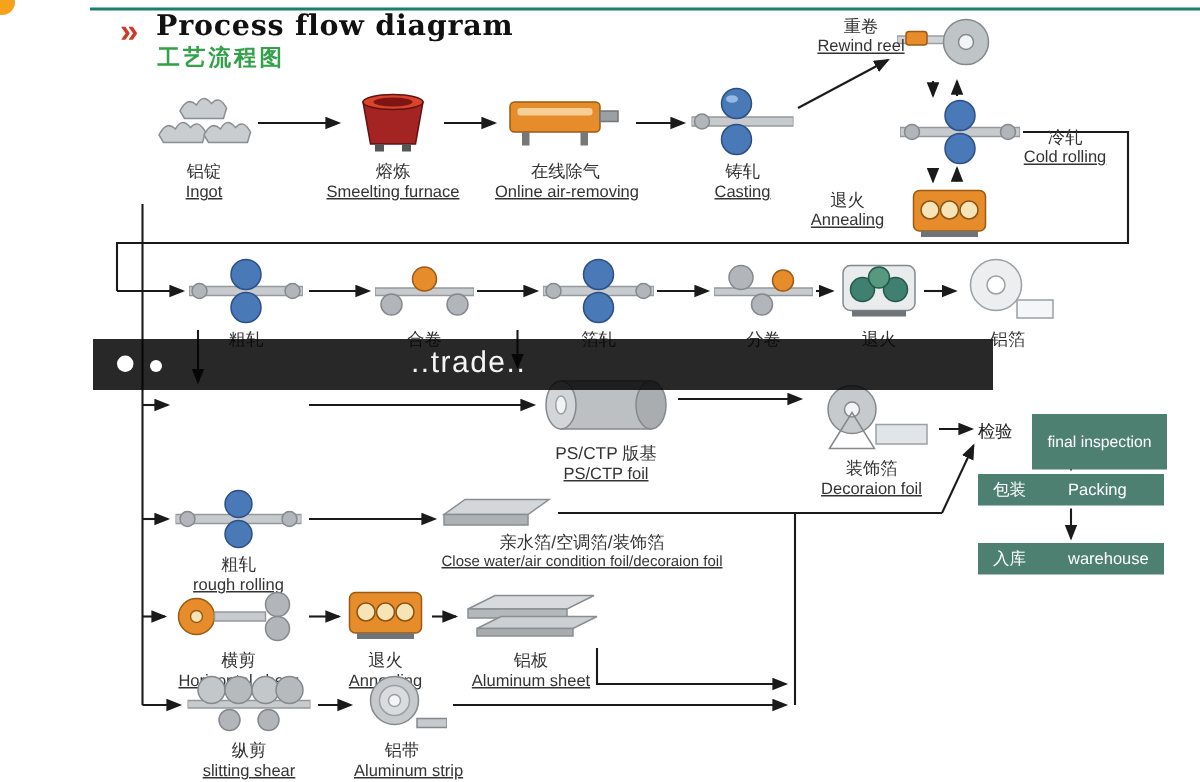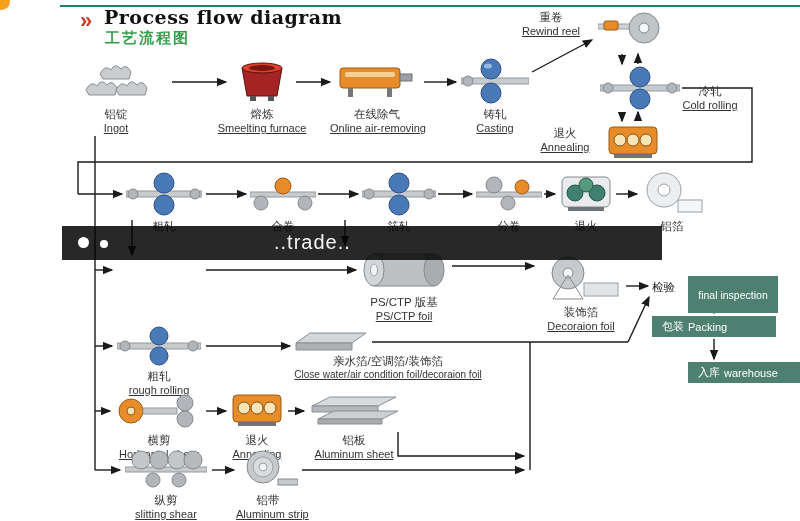--- a/index.html
+++ b/index.html
@@ -42,21 +42,21 @@
   #wm-dot1 { left:16px; top:11px; width:11px; height:11px; }
   #wm-dot2 { left:38px; top:14px; width:8px; height:8px; }
   #wm-text { position:absolute; left:212px; top:5px; font-size:20px; color:#f4f4f4;
              letter-spacing:1px; }
 
   
   .out-zh { position:absolute; font-size:11.5px; color:#222; z-index:2; white-space:nowrap; }
   .out-box { position:absolute; background:var(--teal_box,#4d8071); color:#fff; z-index:2;
              display:flex; align-items:center; justify-content:center; font-size:10.5px;
              white-space:nowrap; }
-  .out-box.wide { justify-content:flex-start; padding-left:10px; gap:4px; font-size:11px; }
+  .out-box.wide { justify-content:flex-start; padding-left:10px; gap:28px; font-size:11px; }
 </style>
 </head>
 <body>
 
 <div id="stage">
 
   <svg id="wires" width="800" height="521">
     <defs>
       <marker id="ah" markerWidth="9" markerHeight="8" refX="6.5" refY="3" orient="auto">
         <path d="M0,0 L7.5,3 L0,6 Z" fill="#1a1a1a"></path>
@@ -107,21 +107,21 @@
     <line x1="212" y1="470" x2="234" y2="470" marker-end="url(#ah)"></line>
     <line x1="302" y1="470" x2="524" y2="470" marker-end="url(#ah)"></line>
   </svg>
 
   <div id="corner-dot"></div>
   <div id="top-rule"></div>
   <div id="chevron">»</div>
   <div id="title">Process flow diagram</div>
   <div id="subtitle">工艺流程图</div>
 
-  <div class="node" style="left:70px;top:58px;width:92px">
+  <div class="node" style="left:90px;top:58px;width:92px">
     <div class="icon h46">
       <svg width="72" height="42" viewBox="0 0 72 42">
         <path d="M20 14 Q25 4 31 10 Q35 2 41 9 Q46 3 51 12 L49 19 L23 19 Z" fill="#c9cdd0" stroke="#898e92"></path>
         <path d="M6 30 Q11 20 17 26 Q21 18 27 25 Q32 19 37 28 L35 35 L9 35 Z" fill="#c9cdd0" stroke="#898e92"></path>
         <path d="M36 30 Q41 20 47 26 Q51 18 57 25 Q62 19 67 28 L65 35 L39 35 Z" fill="#c9cdd0" stroke="#898e92"></path>
       </svg>
     </div>
     <div class="zh">铝锭</div>
     <div class="en">Ingot</div>
   </div>
@@ -169,21 +169,21 @@
   </div>
 
   <div class="abs" style="left:598px;top:6px">
     <svg width="64" height="46" viewBox="0 0 64 46">
       <rect x="0" y="18" width="36" height="5" fill="#cfd3d6" stroke="#9aa0a4"></rect>
       <rect x="6" y="15" width="14" height="9" rx="2" fill="#e78c2a" stroke="#9c5a12"></rect>
       <circle cx="46" cy="22" r="15" fill="#bfc4c7" stroke="#84898d"></circle>
       <circle cx="46" cy="22" r="5" fill="#f2f4f5" stroke="#84898d"></circle>
     </svg>
   </div>
-  <div class="label-block" style="left:510px;top:10px;width:82px">
+  <div class="label-block" style="left:533px;top:10px;width:82px">
     <div class="zh">重卷</div>
     <div class="en">Rewind reel</div>
   </div>
 
   <div class="abs" style="left:600px;top:66px">
     <svg width="80" height="44" viewBox="0 0 80 44">
       <rect x="0" y="19" width="80" height="6" fill="#c7cbce" stroke="#94999d"></rect>
       <circle cx="40" cy="11" r="10" fill="#4a79b8" stroke="#2c4f86"></circle>
       <circle cx="40" cy="33" r="10" fill="#4a79b8" stroke="#2c4f86"></circle>
       <circle cx="8" cy="22" r="5" fill="#b2b6ba" stroke="#84898d"></circle>
@@ -319,21 +319,21 @@
   <span class="out-zh" style="left:652px;top:280px">检验</span>
   <div class="out-box" style="left:688px;top:276px;width:90px;height:37px">
     <span>final inspection</span>
   </div>
 
   <div class="out-box wide" style="left:652px;top:316px;width:124px;height:21px">
     <span>包装</span>
     <span>Packing</span>
   </div>
 
-  <div class="out-box wide" style="left:688px;top:362px;width:112px;height:21px">
+  <div class="out-box wide" style="left:652px;top:362px;width:124px;height:21px">
     <span>入库</span>
     <span>warehouse</span>
   </div>
 
   <div class="node" style="left:114px;top:326px;width:90px">
     <div class="icon h40">
       <svg width="84" height="40" viewBox="0 0 84 40">
         <rect x="0" y="17" width="84" height="6" fill="#c7cbce" stroke="#94999d"></rect>
         <circle cx="42" cy="10" r="9" fill="#4a79b8" stroke="#2c4f86"></circle>
         <circle cx="42" cy="30" r="9" fill="#4a79b8" stroke="#2c4f86"></circle>

